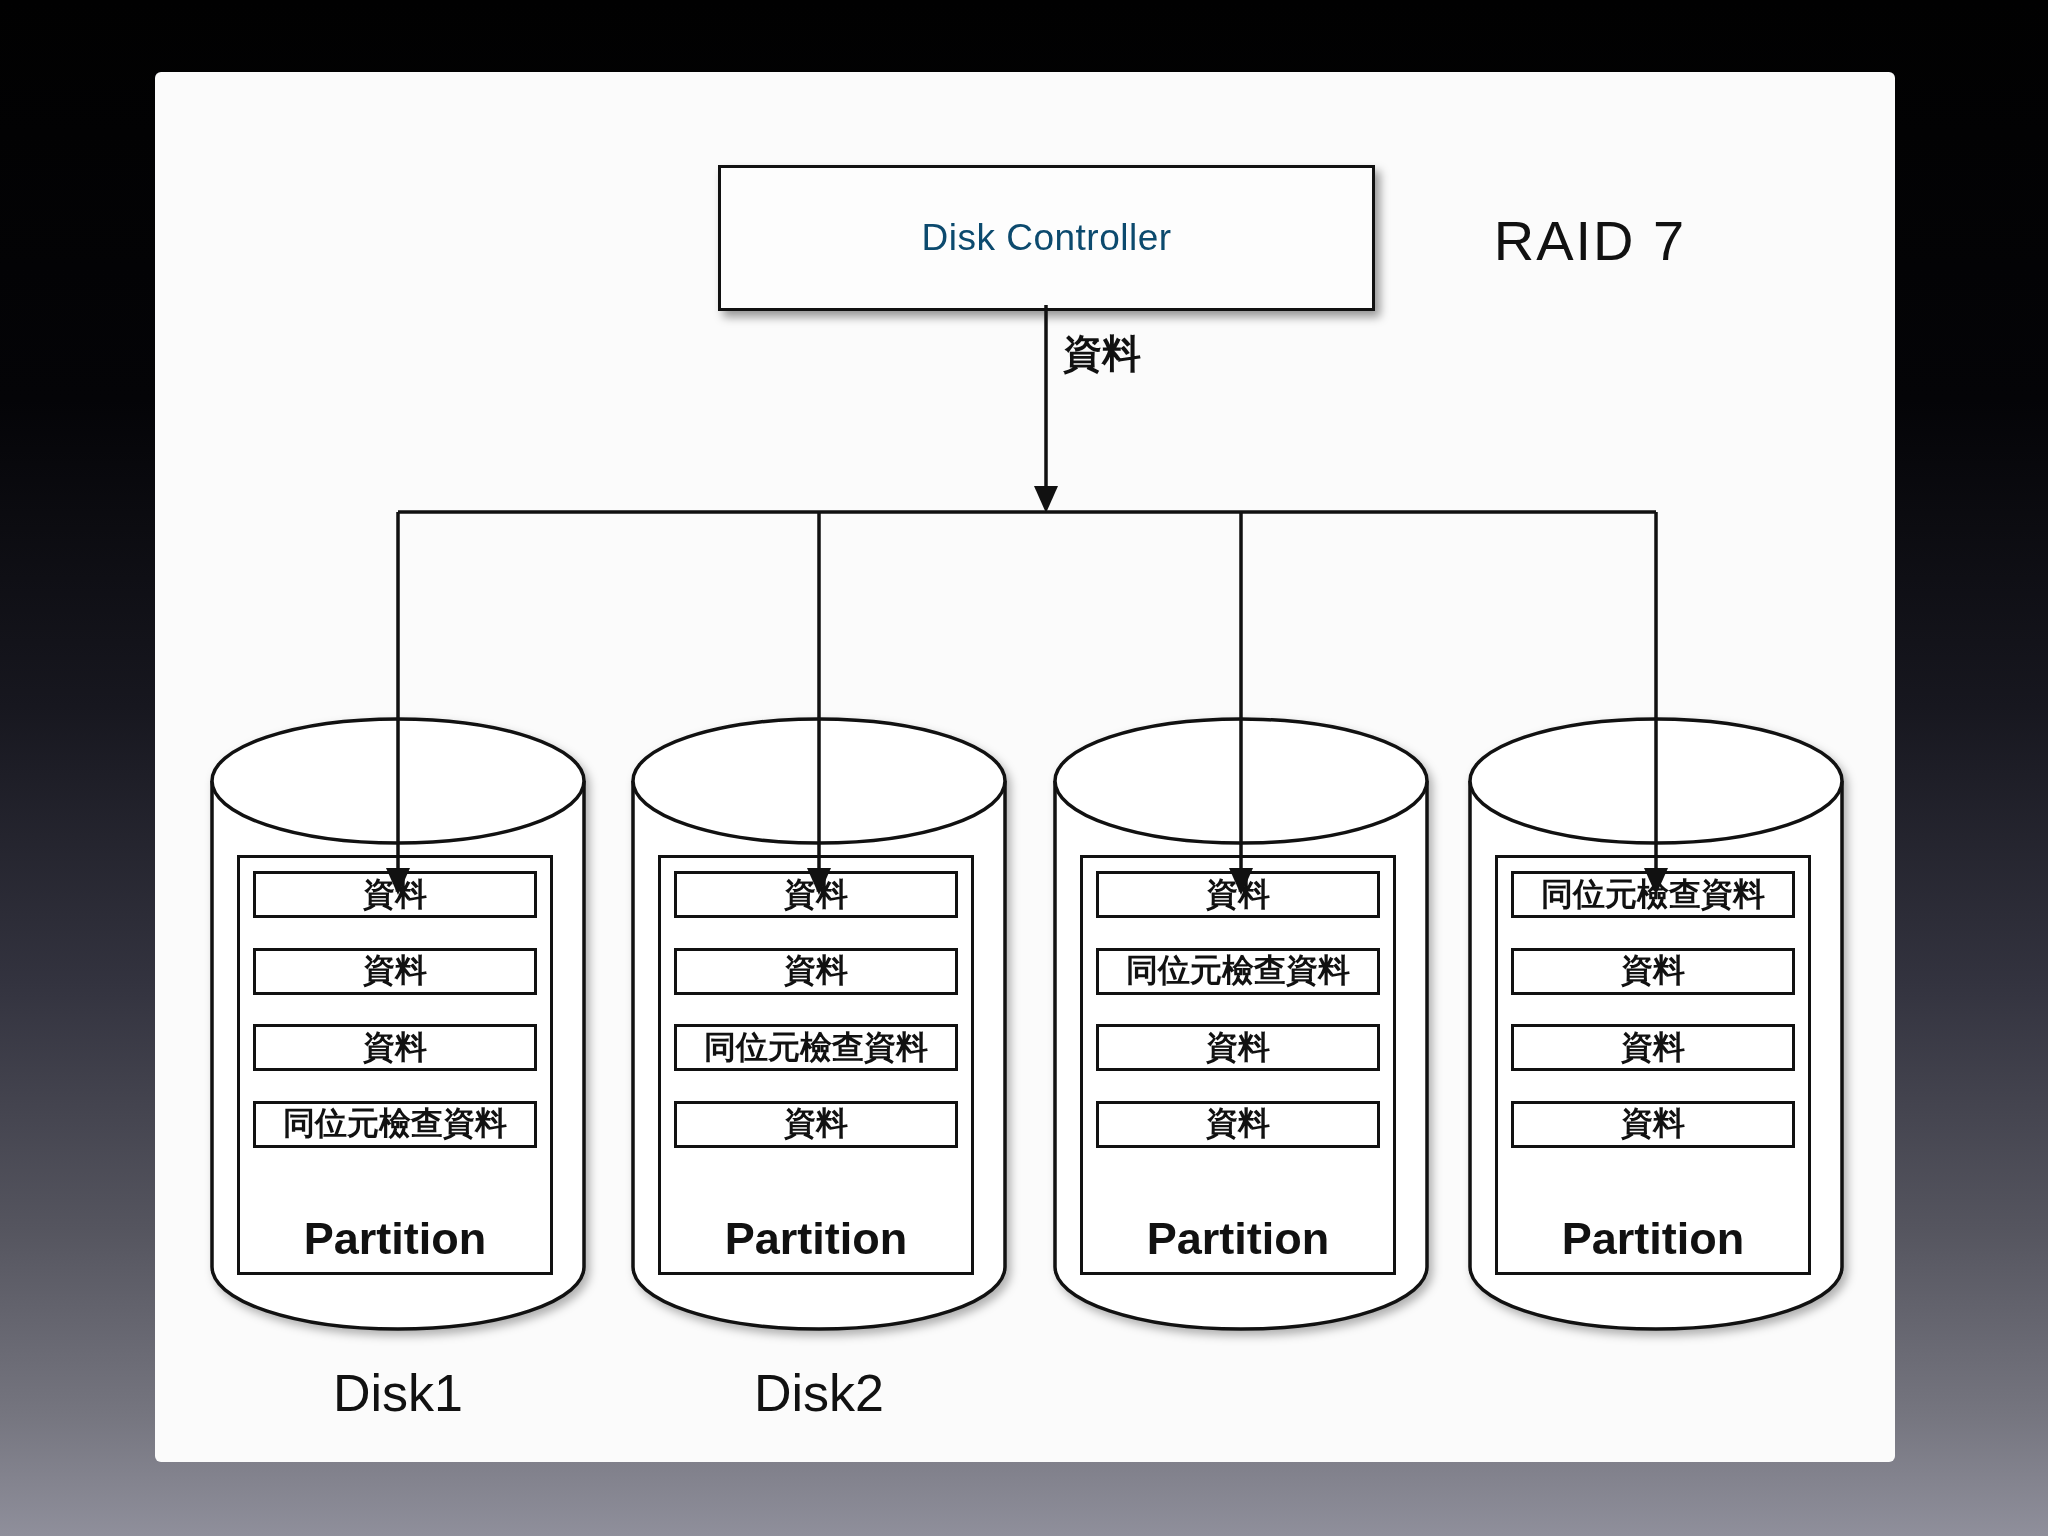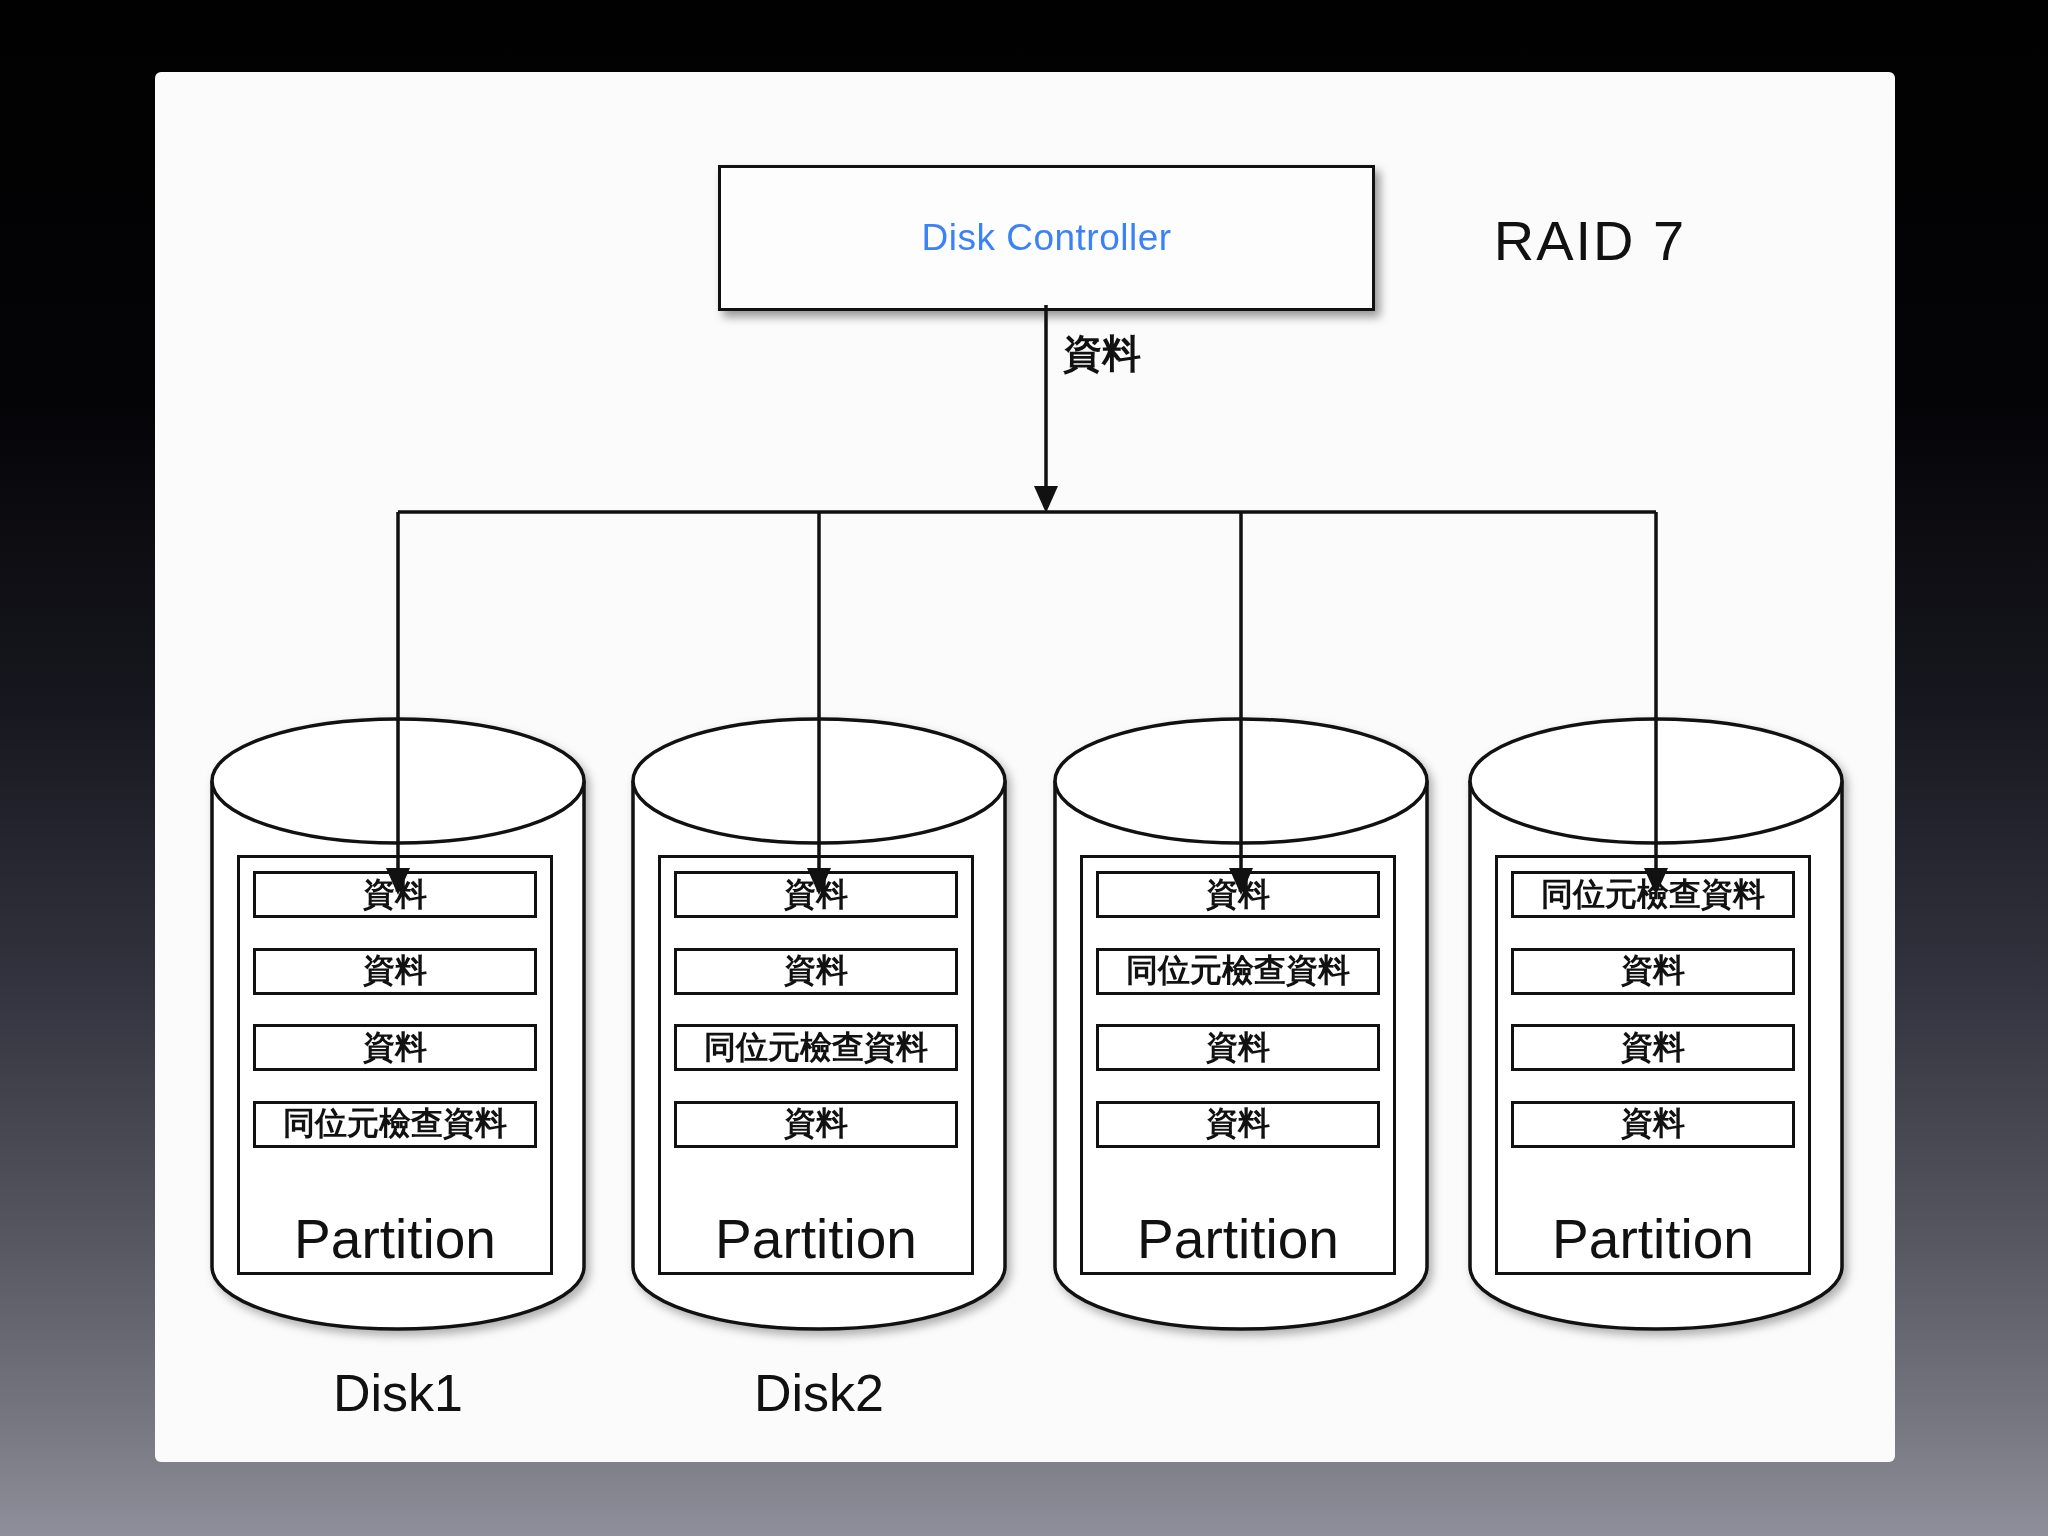--- a/index.html
+++ b/index.html
@@ -32,21 +32,21 @@
     width: 651px; height: 140px;
     background: #fdfdfd;
     border: 3px solid #111;
     box-shadow: 5px 6px 9px rgba(0,0,0,0.40);
     display: flex; align-items: center; justify-content: center;
     z-index: 2;
   }
   .controller-box span {
     font-size: 37px;
     font-weight: 500;
-    color: #3b82f6;
+    color: #0c4a6e;
     letter-spacing: 0.5px;
   }
   .raid-title {
     position: absolute;
     left: 1255px; top: 128px;
     width: 360px; height: 80px;
     font-size: 56px;
     font-weight: 500;
     letter-spacing: 2px;
     color: #111;
@@ -104,22 +104,22 @@
     background: #fff;
     display: flex; align-items: center; justify-content: center;
     font-size: 32px;
     font-weight: 700;
     color: #111;
     white-space: nowrap;
   }
   .partition-label {
     height: 58px;
     display: flex; align-items: center; justify-content: center;
-    font-size: 55px;
-    font-weight: 400;
+    font-size: 45px;
+    font-weight: 700;
     color: #111;
     margin-top: 33px;
   }
   .disk-name {
     position: absolute;
     left: 0; top: 648px;
     width: 380px;
     text-align: center;
     font-size: 52px;
     font-weight: 400;

